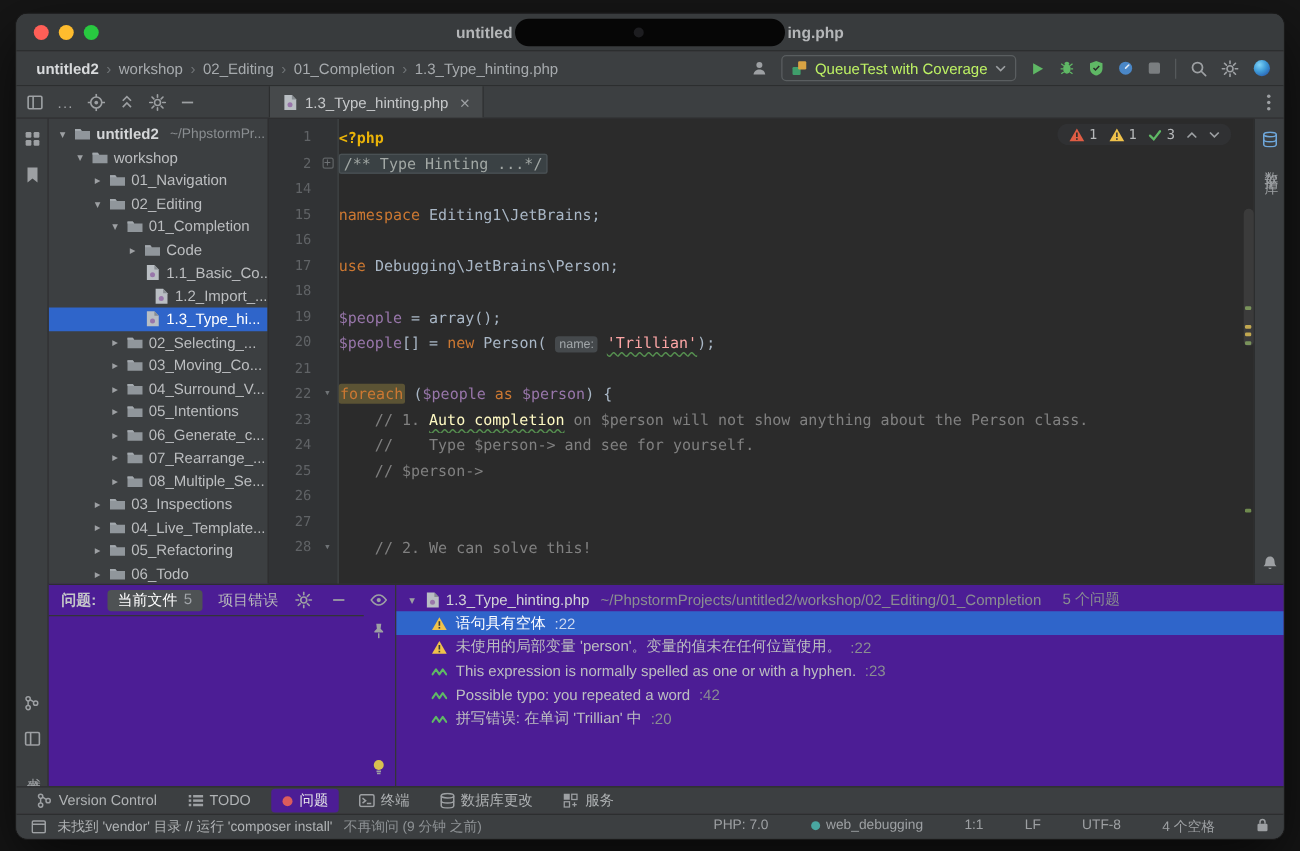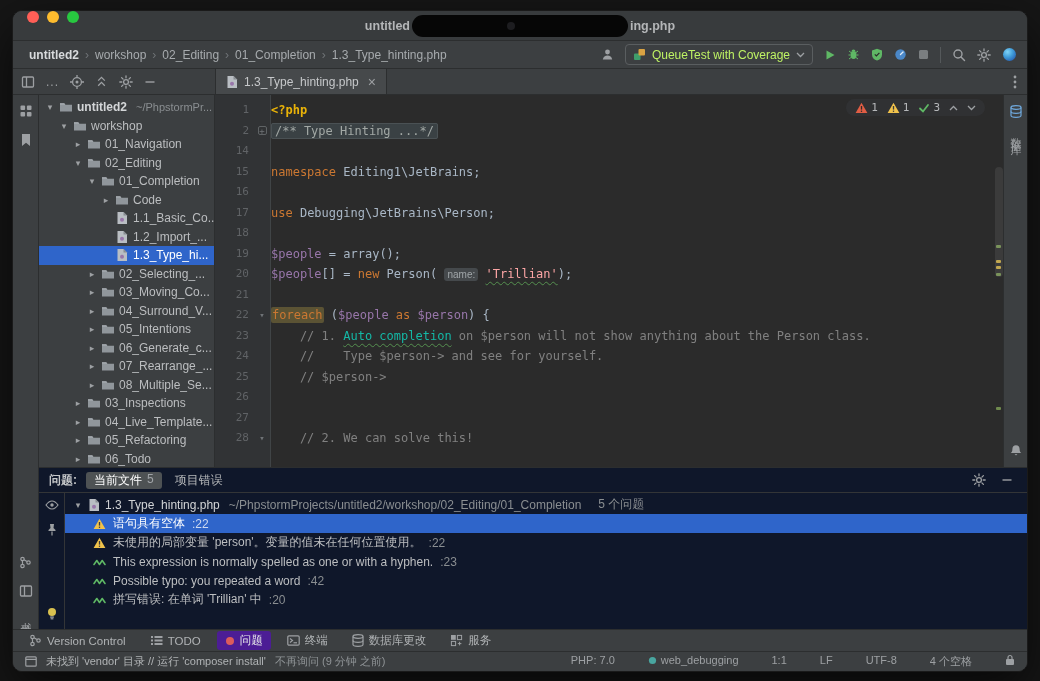--- a/index.html
+++ b/index.html
@@ -8,21 +8,21 @@
   .stage{position:relative;width:1040px;height:681px}
   .app-window{position:absolute;left:12px;top:10px;width:1016px;height:662px;background:#3c3f41;
     border-radius:10px;overflow:hidden;border:1px solid #1a1a1a;box-shadow:0 18px 50px rgba(0,0,0,.65);
     display:flex;flex-direction:column}
   .ico{display:inline-flex;align-items:center;justify-content:center;color:#9da0a3;flex:none}
   .ico svg{display:block}
   .spacer{flex:1}
   .vlabel{writing-mode:vertical-rl;color:#9da0a3;font-size:11px;letter-spacing:3px}
 
   
-  .titlebar{height:30px;flex:none;position:relative;display:flex;align-items:flex-start;background:#383b3d;border-bottom:1px solid #2c2e2f}
+  .titlebar{height:30px;flex:none;position:relative;display:flex;align-items:center;background:#383b3d;border-bottom:1px solid #2c2e2f}
   .traffic{display:flex;gap:8px;margin-left:14px;z-index:2}
   .tl{width:12px;height:12px;border-radius:50%;display:inline-block}
   .tl.red{background:#ff5f57}.tl.yellow{background:#febc2e}.tl.green{background:#28c840}
   .title-center{position:absolute;left:0;right:0;top:0;bottom:0;display:flex;align-items:center;justify-content:center;color:#b4b6b8;font-size:12.5px;font-weight:bold}
   .notch{position:relative;width:216px;height:22px;background:#060606;border-radius:12px;margin:0 2px}
   .cam{position:absolute;left:44%;top:7px;width:8px;height:8px;border-radius:50%;background:#1d1d20}
 
   
   .navbar{height:28px;flex:none;display:flex;align-items:center;background:#3c3f41;border-bottom:1px solid #2c2e2f;padding:0 10px 0 16px}
   .crumbs{display:flex;align-items:center;gap:6px;font-size:12px;color:#a7abae;white-space:nowrap}
@@ -67,30 +67,30 @@
   .ct{white-space:pre}
   .tk-tag{color:#eab308;font-weight:bold}
   .tk-kw{color:#cc7832}
   .tk-kwhl{color:#cc7832;background:#5b5334;border-radius:2px;padding:1px 1px}
   .tk-var{color:#9876aa}
   .tk-plain{color:#a9b7c6}
   .tk-com{color:#808080}
   .tk-folddoc{color:#a2a8a5;background:#3a4144;border:1px solid #4a5154;border-radius:2px;padding:0 3px}
   .tk-hint{color:#a1a6a9;background:#45494c;border-radius:3px;padding:1px 3px;font-size:10px;font-family:"Liberation Sans",sans-serif}
   .tk-strtypo{color:#fca5a5;text-decoration:underline wavy #55904f 1px;text-underline-offset:3px}
-  .tk-comtypo{color:#14b8a6;text-decoration:underline wavy #55904f 1px;text-underline-offset:3px}
+  .tk-comtypo{color:#fef9c3;text-decoration:underline wavy #55904f 1px;text-underline-offset:3px}
   .insp-widget{position:absolute;top:4px;right:18px;display:flex;align-items:center;gap:9px;background:rgba(49,51,53,.85);padding:2px 9px;border-radius:10px;font-size:11px;color:#b6b8ba}
   .insp-item{display:flex;align-items:center;gap:3px}
   .stripe-mark{position:absolute;right:2px;width:5px;height:3px;border-radius:1px}
   .scroll-thumb{position:absolute;right:0;top:72px;width:8px;height:110px;background:rgba(255,255,255,.08);border-radius:4px}
 
   .strip-right{width:24px;flex:none;background:#3c3f41;border-left:1px solid #2c2e2f;display:flex;flex-direction:column;align-items:center;padding:10px 0;gap:11px}
 
   
-  .problems{flex:1;display:flex;flex-direction:column;background:#0f172a;border-top:1px solid #2c2e2f;min-height:0}
+  .problems{flex:1;display:flex;flex-direction:row;background:#4c1d95;border-top:1px solid #2c2e2f;min-height:0}
   .p-tabs{height:25px;flex:none;display:flex;align-items:center;gap:5px;padding:0 8px;font-size:12px;color:#b6b8ba;border-bottom:1px solid #333537}
   .p-label{font-weight:bold;color:#c4c6c8;margin:0 4px 0 2px}
   .p-tab{display:flex;align-items:flex-start;gap:5px;padding:0 8px;border-radius:3px}
   .p-tab.active{background:#4e5254;color:#fff}
   .p-count{color:#a0a4a8}
   .p-tabs-right{margin-left:auto;display:flex;align-items:center;gap:15px;padding-right:6px}
   .p-body{flex:1;display:flex;min-height:0}
   .p-toolbar{width:26px;flex:none;border-right:1px solid #333537;display:flex;flex-direction:column;align-items:center;padding:7px 0 8px;gap:13px}
   .p-list{flex:1;padding-top:2px;font-size:12px;color:#bcbec0;overflow:hidden}
   .p-file-row{display:flex;align-items:center;gap:5px;height:19px;padding-left:8px;white-space:nowrap}
@@ -396,21 +396,21 @@
                 <span class="arrow"></span>
                 <span class="ico tico">
                   <svg width="12" height="14" viewBox="0 0 12 14">
                     <path d="M1.5 1h6L11 4.5V13H1.5z" fill="#b9bec3"></path>
                     <path d="M7.5 1v3.5H11z" fill="#888d92"></path>
                     <circle cx="6" cy="8.8" r="2" fill="#9876aa"></circle>
                   </svg>
                 </span>
                 <span class="tlabel">1.1_Basic_Co...</span>
               </div>
-              <div class="trow" style="padding-left: 62px;">
+              <div class="trow" style="padding-left: 62px; justify-content: flex-end;">
                 <span class="arrow"></span>
                 <span class="ico tico">
                   <svg width="12" height="14" viewBox="0 0 12 14">
                     <path d="M1.5 1h6L11 4.5V13H1.5z" fill="#b9bec3"></path>
                     <path d="M7.5 1v3.5H11z" fill="#888d92"></path>
                     <circle cx="6" cy="8.8" r="2" fill="#9876aa"></circle>
                   </svg>
                 </span>
                 <span class="tlabel">1.2_Import_...</span>
               </div>

